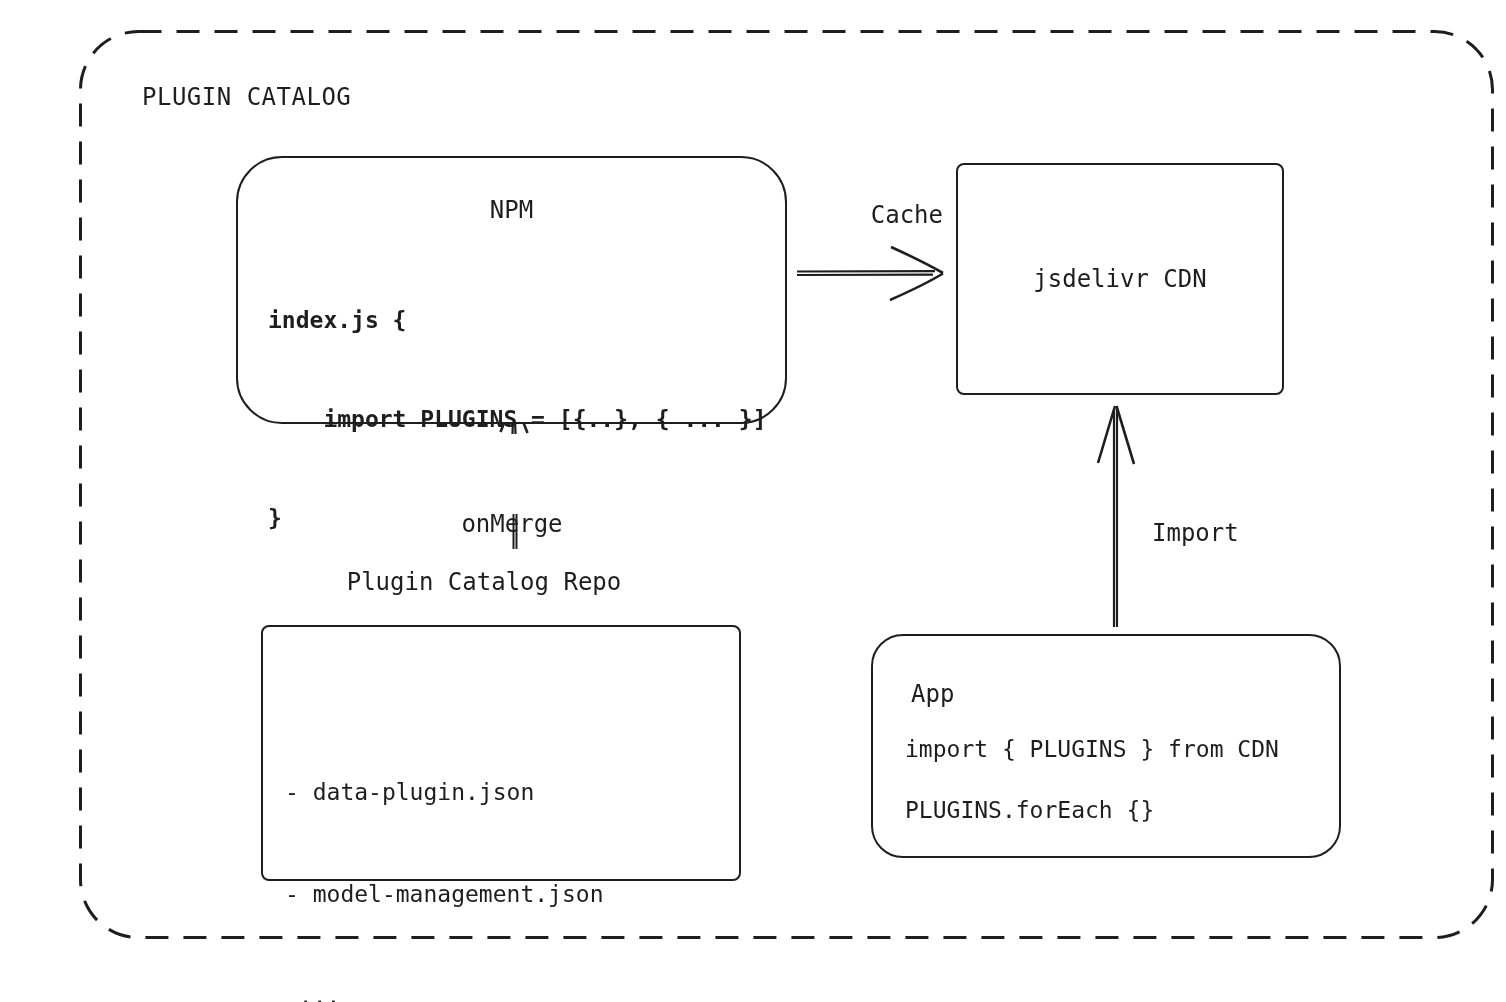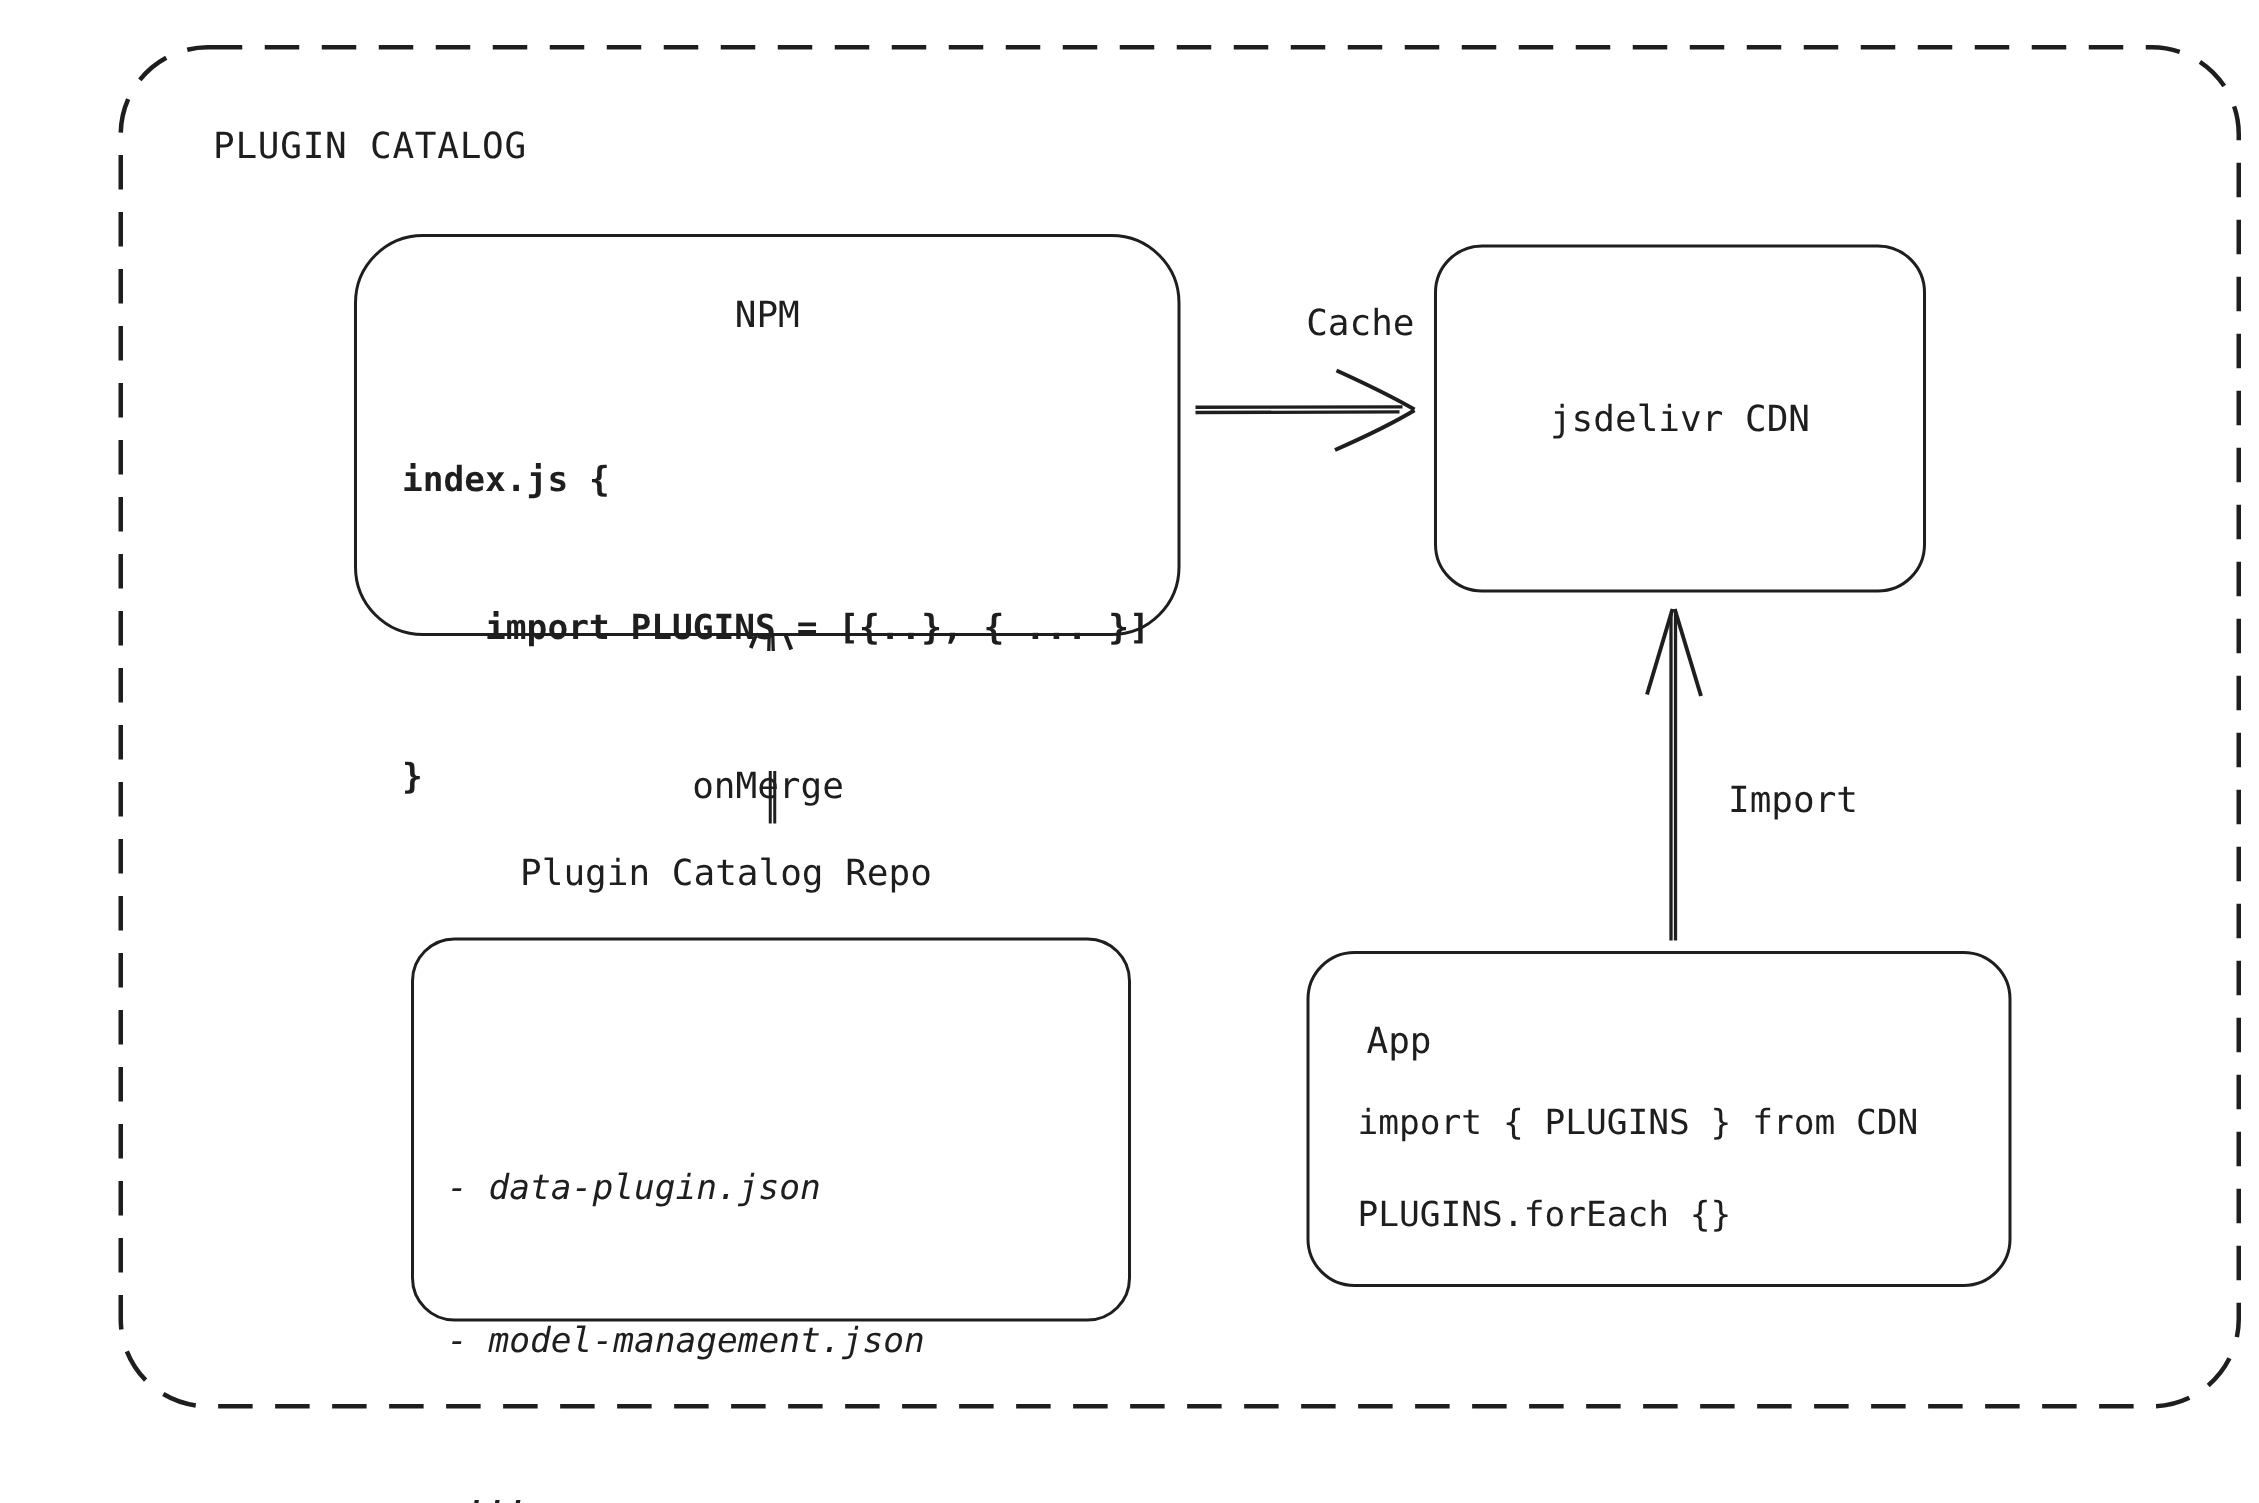--- a/index.html
+++ b/index.html
@@ -46,30 +46,29 @@
     background: var(--bg);
   }
   .node-npm {
     left: 192px; top: 156px;
     width: 551px; height: 268px;
     border-radius: 46px;
   }
   .node-cdn {
     left: 912px; top: 163px;
     width: 328px; height: 232px;
-    border-radius: 32px;
+    border-radius: 8px;
     display: flex;
     align-items: center;
     justify-content: center;
   }
   .node-repo {
-    left: 230px; top: 625px;
+    left: 217px; top: 625px;
     width: 480px; height: 256px;
-    border-radius: 29px;
-    font-style: italic;
+    border-radius: 8px;
   }
   .node-app {
     left: 827px; top: 634px;
     width: 470px; height: 224px;
     border-radius: 32px;
   }
   .node-title {
     position: absolute;
     left: 0;
     width: 100%;

